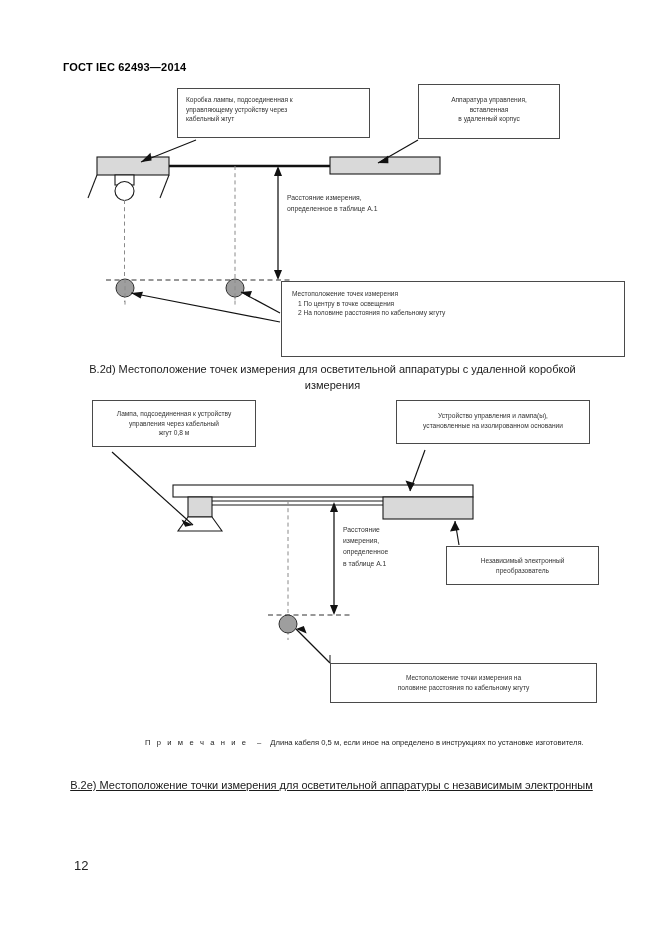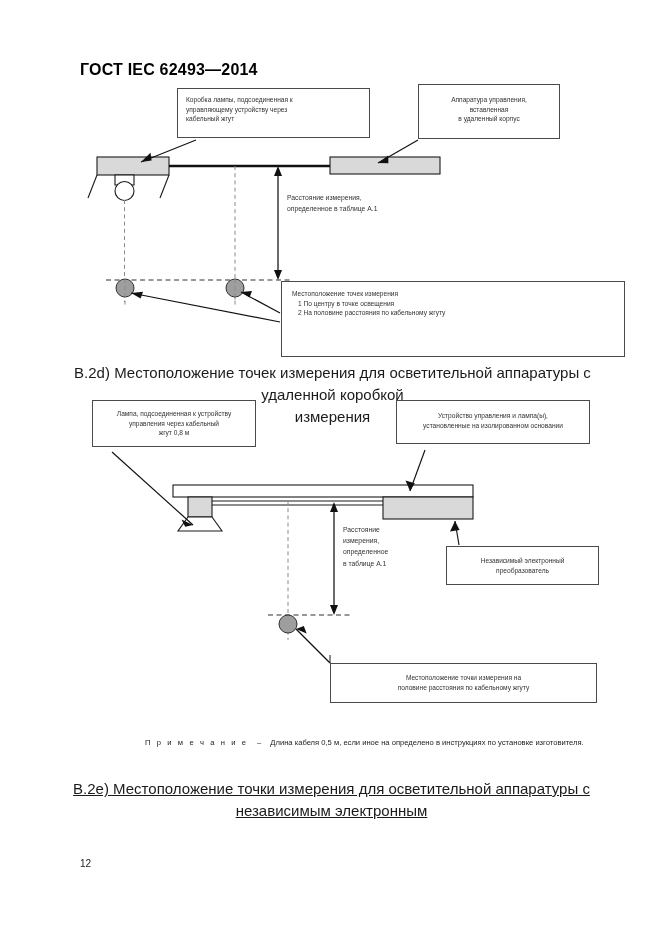--- a/index.html
+++ b/index.html
@@ -5,40 +5,40 @@
   html,body{margin:0;padding:0;}
   body{
     width:661px;height:936px;background:#ffffff;position:relative;
     font-family:"Liberation Sans", sans-serif;color:#1a1a1a;
     -webkit-font-smoothing:antialiased;
   }
   .page{position:absolute;inset:0;width:661px;height:936px;overflow:hidden;}
 
   
   .doc-header{
-    position:absolute;left:80px;top:61px;
-    font-size:16px;font-weight:bold;letter-spacing:.2px;color:#000;
+    position:absolute;left:63px;top:61px;
+    font-size:11px;font-weight:bold;letter-spacing:.2px;color:#000;
   }
   .page-number{
-    position:absolute;left:80px;top:858px;font-size:10px;color:#222;
+    position:absolute;left:74px;top:858px;font-size:13px;color:#222;
   }
 
   
   .box{
     position:absolute;box-sizing:border-box;
     border:1px solid #4a4a4a;background:#ffffff;
     font-size:6.6px;line-height:1.5;color:#333;
     padding:6px 8px;
   }
   .box.center{text-align:center;}
   .box.tight{line-height:1.45;}
 
   
   .caption{
-    position:absolute;text-align:center;font-size:15px;color:#1b1b1b;
+    position:absolute;text-align:center;font-size:11px;color:#1b1b1b;
     line-height:1.45;
   }
   .note{
     position:absolute;font-size:7.6px;color:#1b1b1b;white-space:nowrap;
   }
   .note .note-word{letter-spacing:2.1px;margin-left:44px;}
   .note .dash{padding:0 9px;}
 
   
   svg.art{position:absolute;left:0;top:0;width:661px;height:936px;overflow:visible;}

